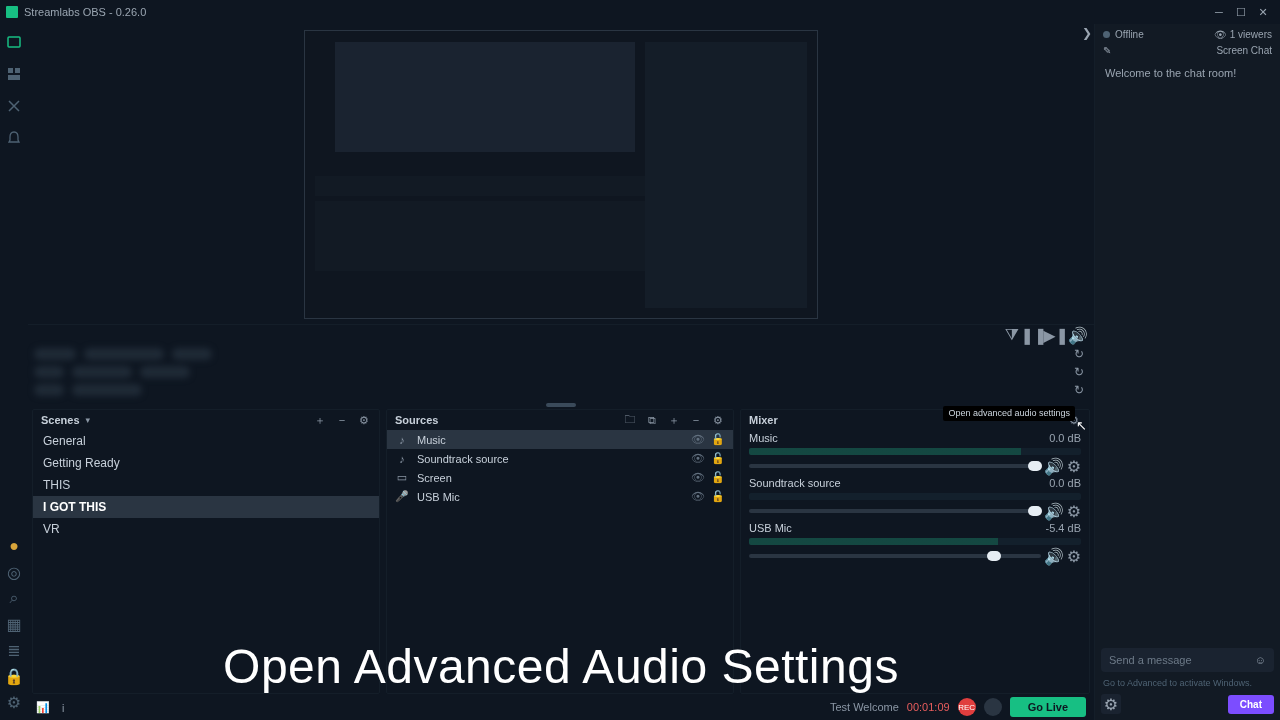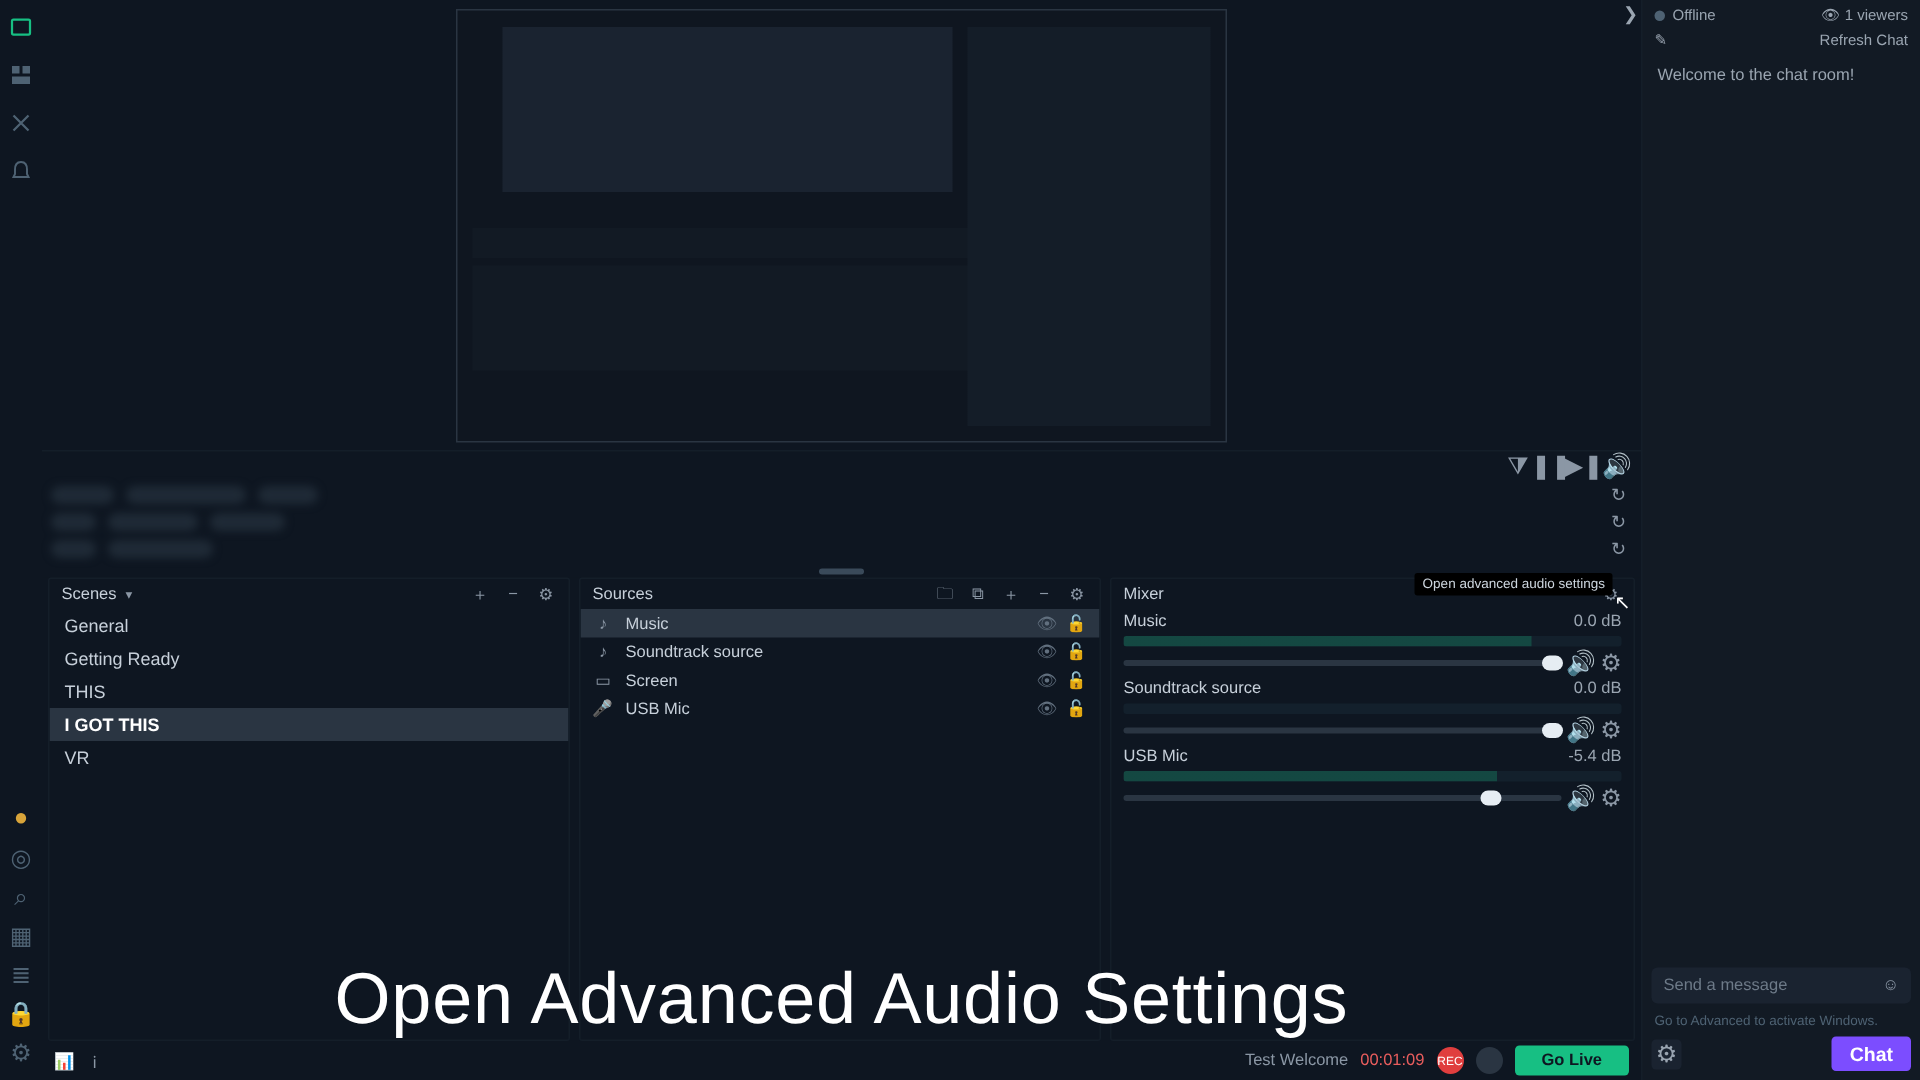--- a/index.html
+++ b/index.html
@@ -33,21 +33,21 @@
 .timeline .row { height: 18px; display: flex; align-items: center; gap: 8px; }
 .timeline .chip { height: 12px; border-radius: 6px; background: #1f2a36; }
 .timeline .refresh { position: absolute; right: 10px; color: #8b97a5; font-size: 12px; cursor:pointer; }
 .panels { flex: 1; display: flex; gap: 6px; padding: 0 4px; min-height: 0; position: relative; }
 .panels .grab { position: absolute; top: -6px; left: 50%; width: 30px; height: 4px; background: #3a4a5a; border-radius: 2px; transform: translateX(-50%); }
 .panel { background: #0e1621; border: 1px solid #141e29; border-radius: 2px; display: flex; flex-direction: column; min-height: 0; }
 .panel.scenes { width: 348px; }
 .panel.sources { width: 348px; }
 .panel.mixer { flex: 1; position: relative; }
 .panel-head { height: 20px; display: flex; align-items: center; padding: 0 8px; font-size: 11px; color: #c7d0da; }
-.panel-head .title { font-weight: 400; }
+.panel-head .title { font-weight: 700; }
 .panel-head .spacer { flex: 1; }
 .panel-head .hicon { width: 14px; height: 14px; color: #8b97a5; margin-left: 8px; cursor: pointer; display:flex;align-items:center;justify-content:center;}
 .chev { font-size: 9px; margin-left: 6px; color: #8b97a5; }
 .list { flex: 1; overflow: auto; }
 .scene-item { padding: 4px 10px; font-size: 12px; color: #c7d0da; cursor: pointer; }
 .scene-item.selected { background: #2a3542; color: #fff; font-weight: 600; }
 .source-item { display: flex; align-items: center; padding: 3px 8px; font-size: 11px; color: #c7d0da; cursor: pointer; }
 .source-item.selected { background: #2a3542; }
 .source-item .sicn { width: 14px; margin-right: 8px; color: #8b97a5; text-align: center; }
 .source-item .spacer { flex: 1; }
@@ -83,27 +83,35 @@
 .rs-refresh .pen { margin-right: auto; }
 .chat-head { height: 24px; background: #0f1620; display: flex; align-items: center; justify-content: center; font-size: 11px; font-weight: 700; letter-spacing: 0.5px; position: relative; border-bottom: 1px solid #1a2330; margin-top: 4px; }
 .chat-head .usr { position: absolute; right: 8px; color: #9aa5b1; }
 .chat-body { flex: 1; padding: 10px 10px; font-size: 11px; color: #9aa5b1; }
 .chat-input-wrap { padding: 0 6px 4px; }
 .chat-input { background: #1a2330; border-radius: 4px; padding: 6px 8px; font-size: 11px; color: #6d7a88; display: flex; align-items: center; position: relative; }
 .chat-input .emoji { margin-left: auto; color: #8b97a5; }
 .chat-hint { font-size: 9px; color: #4e6273; padding: 2px 8px; }
 .chat-actions { display: flex; align-items: center; padding: 4px 6px 6px; gap: 6px; }
 .chat-actions .gear { width: 20px; height: 20px; background: #1a2330; border-radius: 3px; display: flex; align-items: center; justify-content: center; color: #9aa5b1; cursor: pointer; }
-.chat-actions .chatbtn { margin-left: auto; background: #7c4dff; color: #fff; padding: 4px 12px; border-radius: 3px; font-size: 13px; font-weight: 600; cursor: pointer; }
+.chat-actions .chatbtn { margin-left: auto; background: #7c4dff; color: #fff; padding: 4px 12px; border-radius: 3px; font-size: 10px; font-weight: 600; cursor: pointer; }
 svg { width: 100%; height: 100%; }
 </style>
 </head>
 <body>
 
 <div class="app">
+  <div class="titlebar">
+    <div class="logo"></div>
+    <span>Streamlabs OBS - 0.26.0</span>
+    <div class="spacer"></div>
+    <div class="winbtn">─</div>
+    <div class="winbtn">☐</div>
+    <div class="winbtn">✕</div>
+  </div>
 
   <div class="main">
     <div class="lsidebar">
       <div class="sicon active">
           <svg viewBox="0 0 16 16">
             <rect x="2" y="3" width="12" height="10" rx="1" fill="none" stroke="currentColor" stroke-width="1.5"></rect>
           </svg>
         </div>
       <div class="sicon">
           <svg viewBox="0 0 16 16">
@@ -313,21 +321,21 @@
         <div class="dot"></div>
         <span>Offline</span>
         <div class="spacer"></div>
         <div class="viewers">
             <span>👁</span>
             <span>1 viewers</span>
           </div>
       </div>
       <div class="rs-refresh">
         <span class="pen">✎</span>
-        <span>Refresh Chat</span>
+        <span>Screen Chat</span>
       </div>
       <div class="chat-body">
         <span>Welcome to the chat room!</span>
       </div>
       <div class="chat-input-wrap">
         <div class="chat-input">
           <span>Send a message</span>
           <span class="emoji">☺</span>
         </div>
       </div>

